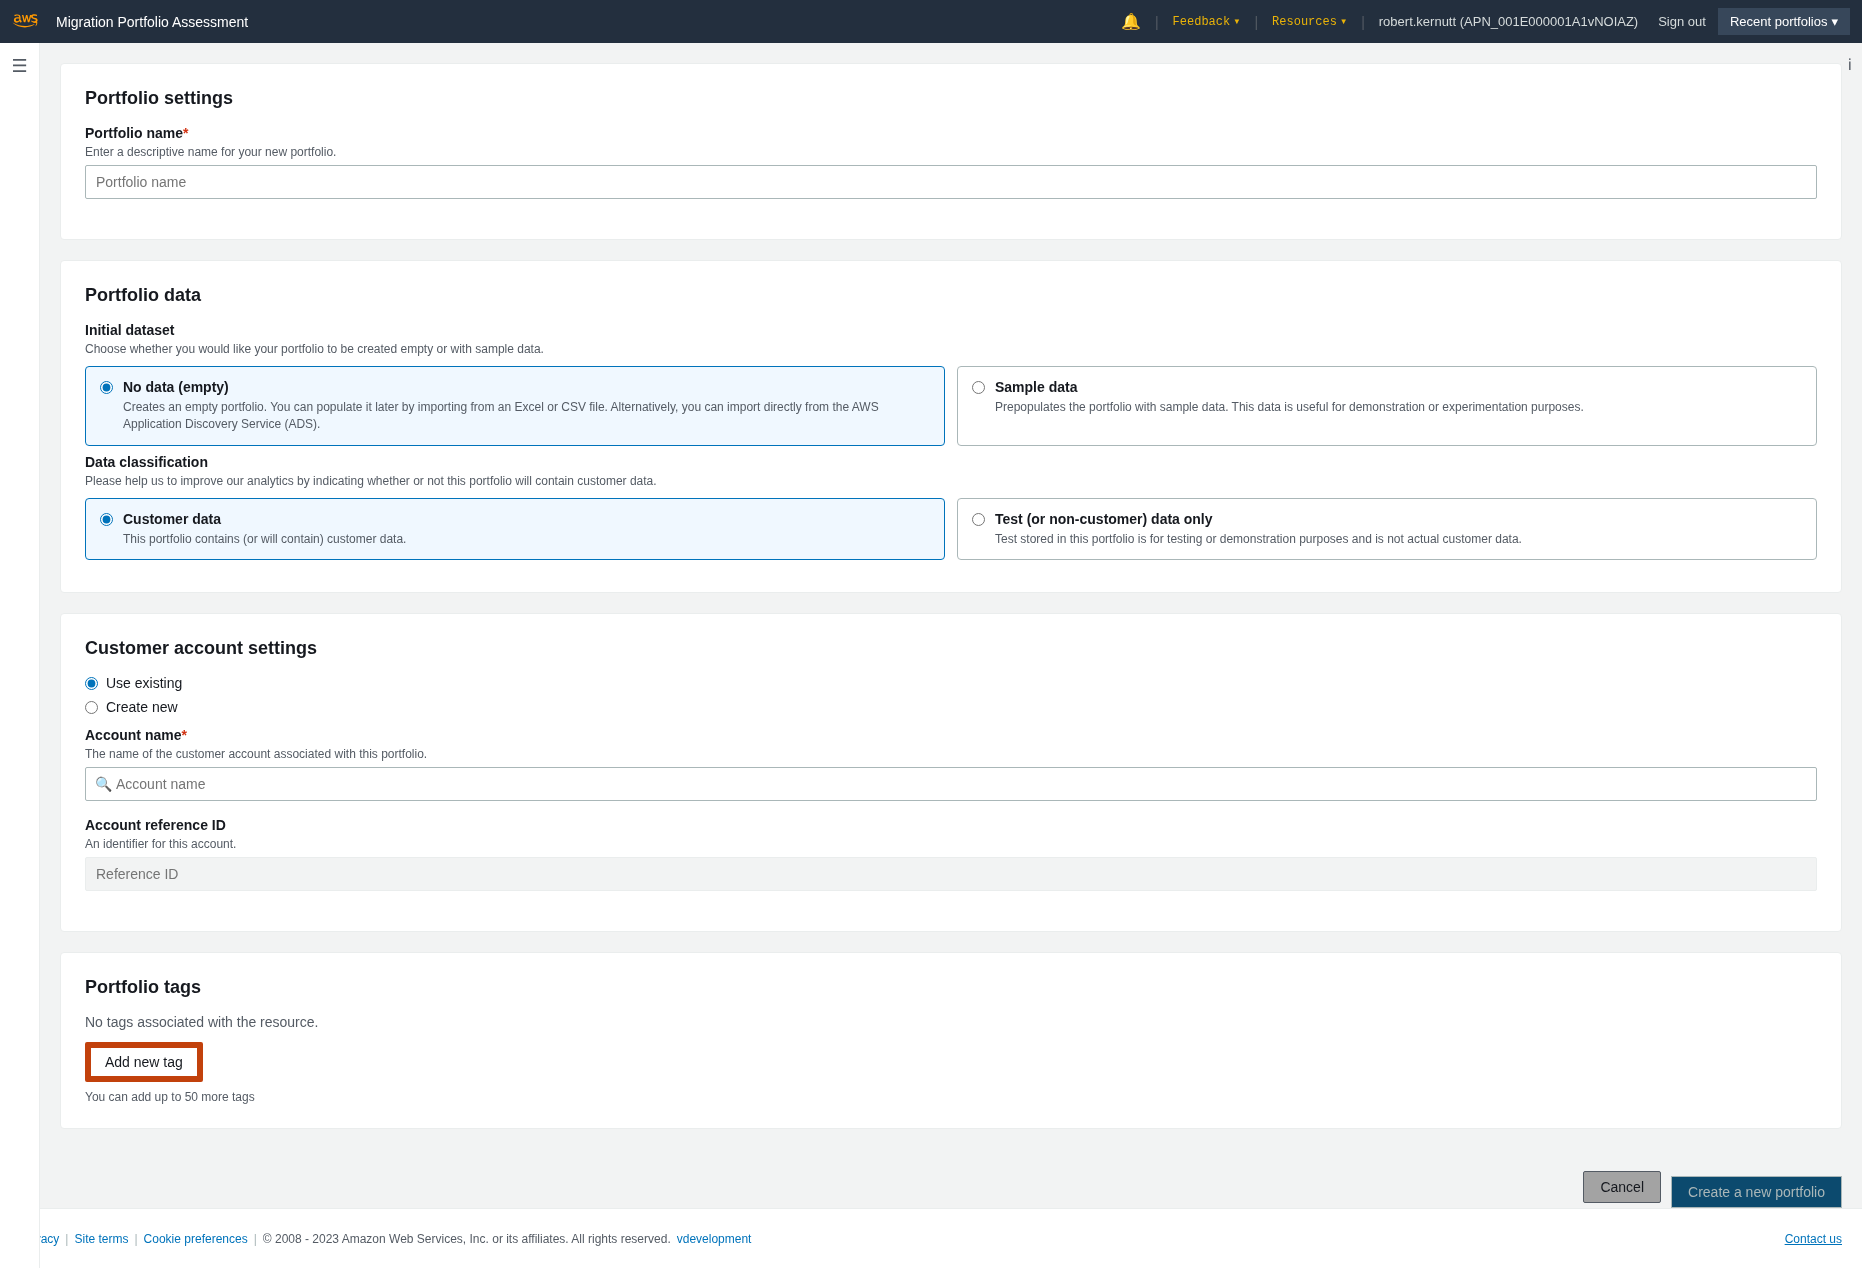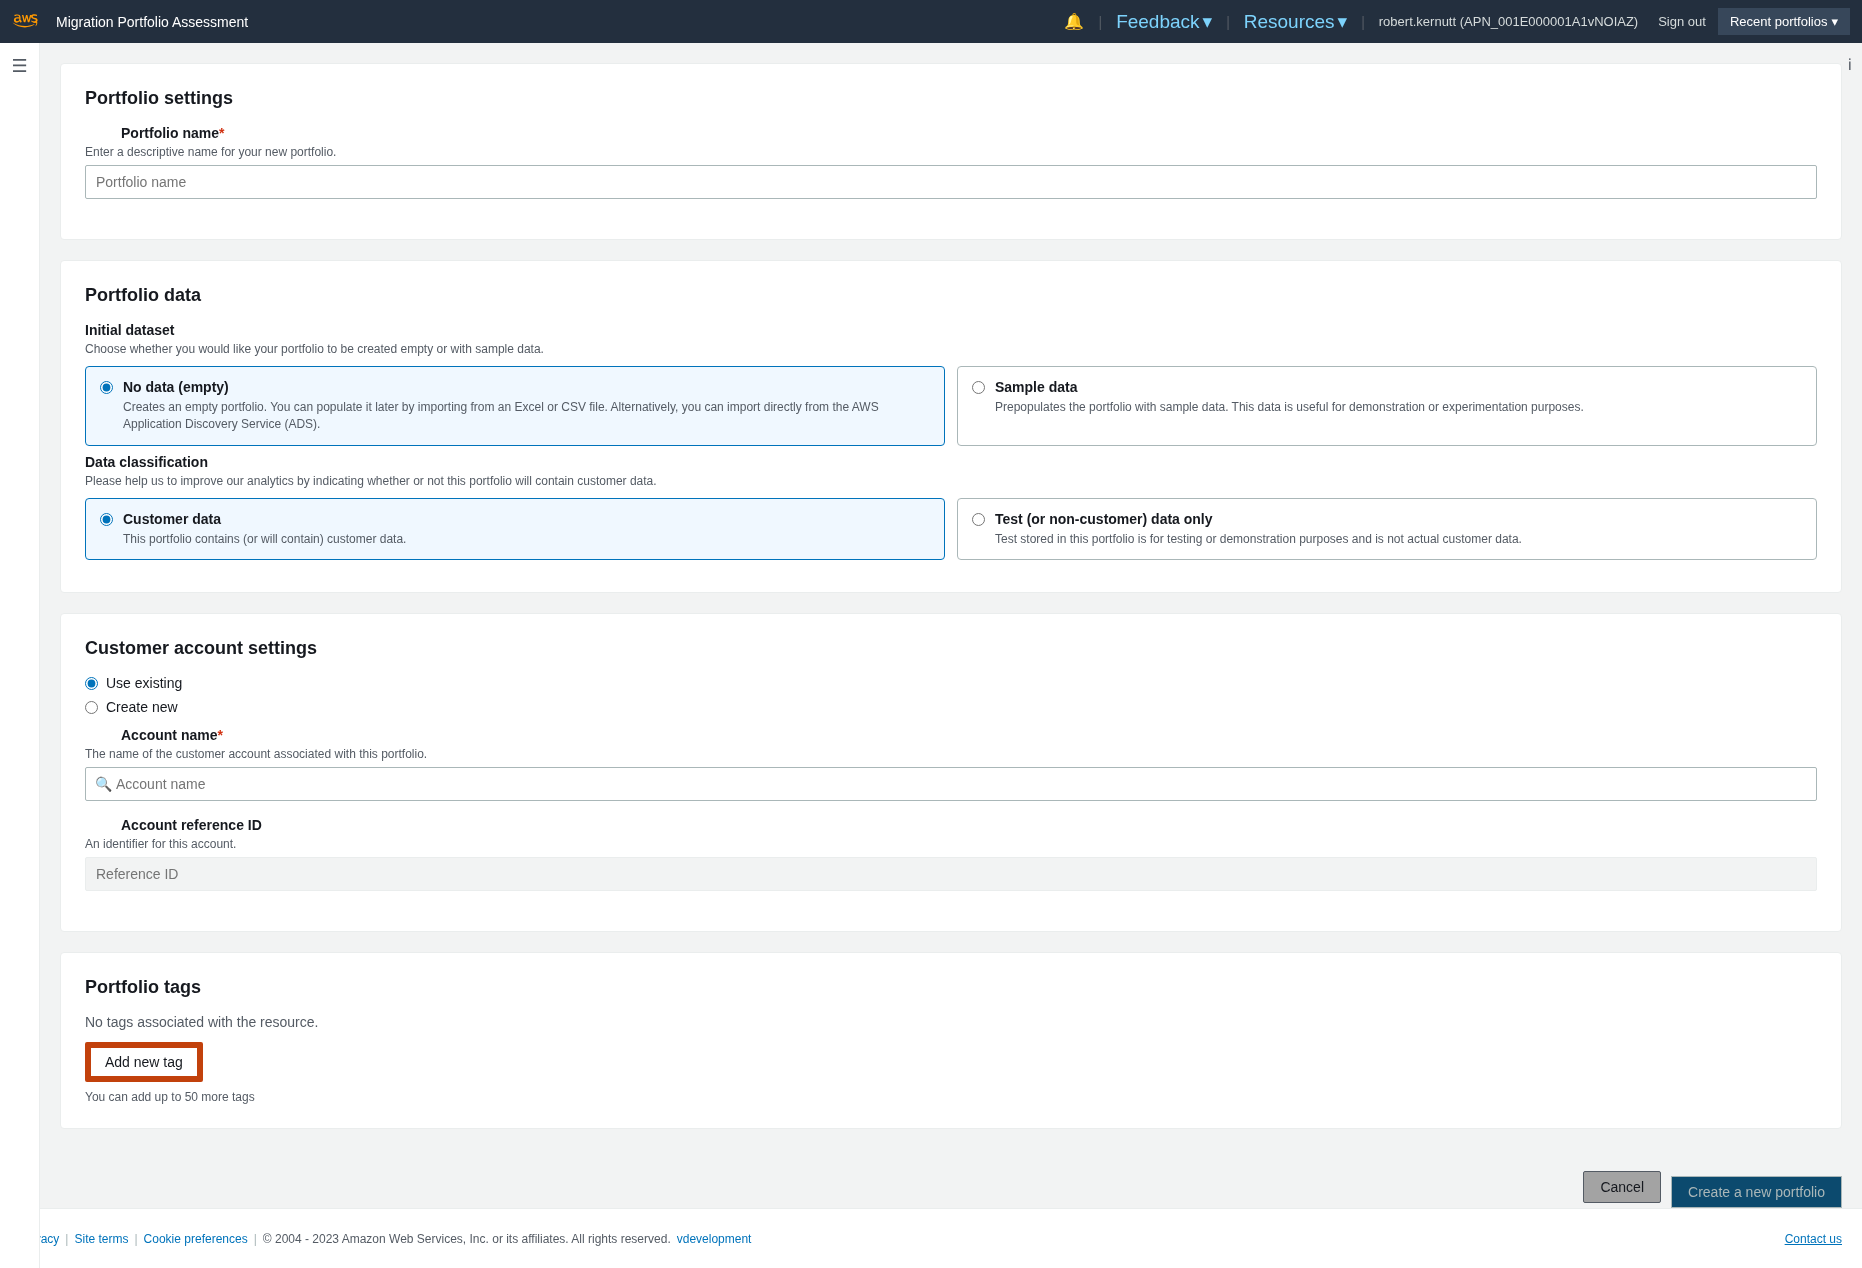--- a/index.html
+++ b/index.html
@@ -28,29 +28,30 @@
       font-size: 14px;
       font-weight: 500;
       flex: 1;
     }
     .top-nav .nav-right {
       display: flex;
       align-items: center;
       gap: 4px;
     }
     .top-nav .nav-btn {
-      color: #7dd3fc;
+      color: #eab308;
       background: none;
       border: none;
       cursor: pointer;
-      font-size: 19px;
+      font-size: 12px;
       padding: 4px 8px;
       display: flex;
       align-items: center;
       gap: 3px;
+      font-family: Liberation Mono, monospace;
     }
     .top-nav .bell-icon { font-size: 16px; color: #d5dbdb; cursor: pointer; padding: 4px 8px; }
     .top-nav .separator { color: #545b64; margin: 0 2px; }
     .top-nav .user-info { color: #d5dbdb; font-size: 13px; padding: 0 8px; }
     .top-nav .sign-out-btn {
       color: #d5dbdb;
       background: none;
       border: none;
       cursor: pointer;
       font-size: 13px;
@@ -107,21 +108,20 @@
       margin-bottom: 16px;
     }
 
     
     .field-group { margin-bottom: 16px; }
     .field-label {
       font-size: 14px;
       font-weight: 700;
       color: #16191f;
       margin-bottom: 4px;
-      margin-left: 36px;
     }
     .field-label .required { color: #d13212; }
     .field-desc {
       font-size: 12px;
       color: #545b64;
       margin-bottom: 6px;
     }
     .text-input {
       width: 100%;
       height: 34px;
@@ -452,17 +452,17 @@
 </div>
 
 <div class="bottom-bar">
   <div class="footer-links">
     <a href="#">Privacy</a>
     <span class="sep">|</span>
     <a href="#">Site terms</a>
     <span class="sep">|</span>
     <a href="#">Cookie preferences</a>
     <span class="sep">|</span>
-    <span class="copyright">© 2004 - 2023 Amazon Web Services, Inc. or its affiliates. All rights reserved.</span>
+    <span class="copyright">© 2008 - 2023 Amazon Web Services, Inc. or its affiliates. All rights reserved.</span>
     <a href="#">vdevelopment</a>
   </div>
   <a href="#" class="contact">Contact us</a>
 </div>
 
 </body></html>

